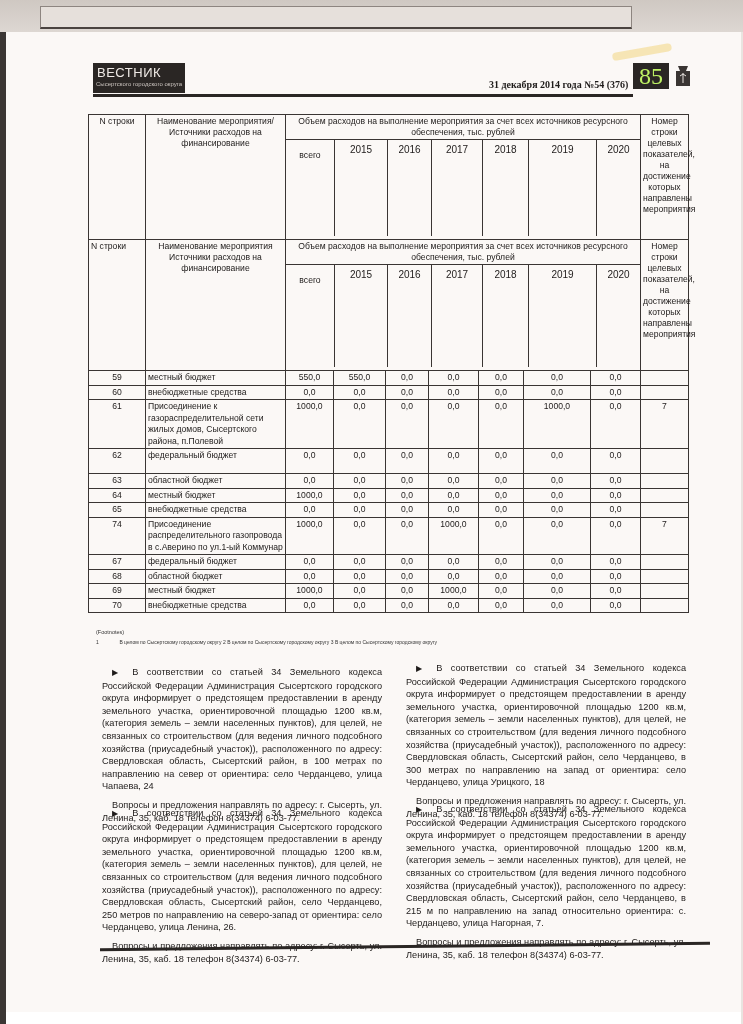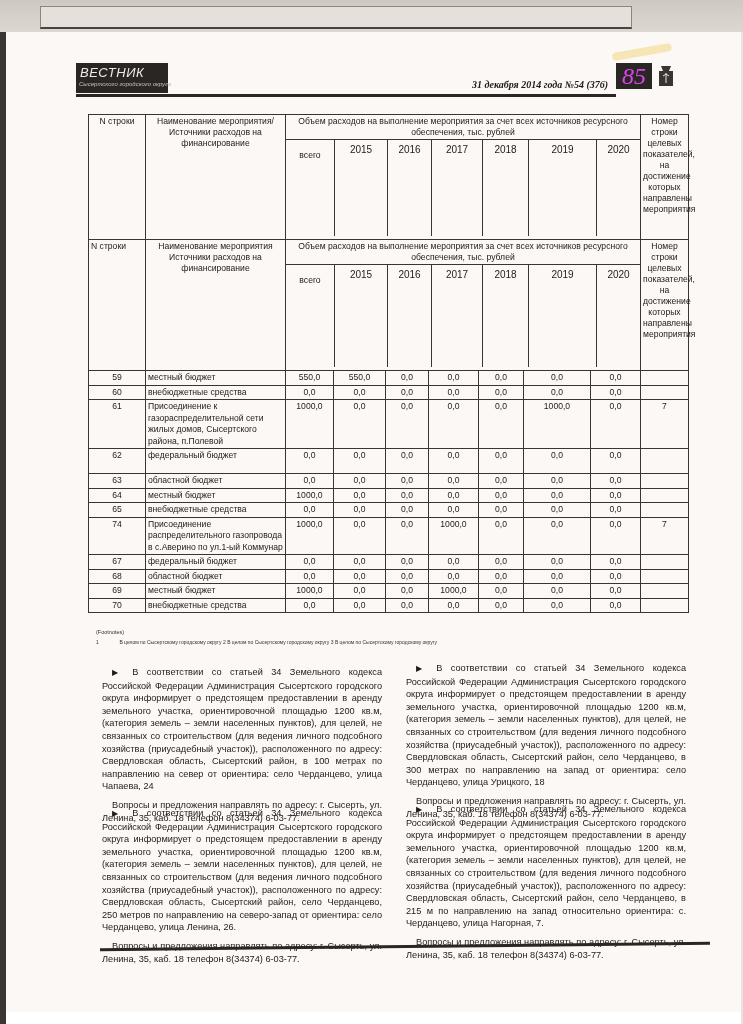--- a/index.html
+++ b/index.html
@@ -19,35 +19,35 @@
   }
   .page {
     position:absolute; left:6px; top:32px; width:735px; height:980px;
     background:#fbf8f6;
   }
   .page-bottom-edge {
     position:absolute; left:6px; top:1012px; width:735px; height:12px;
     background:#fff;
   }
   .left-edge { position:absolute; left:0; top:0; width:6px; height:1024px; background:#3b3634; }
-  .masthead { position:absolute; left:76px; top:63px; width:604px; height:36px;font-style:italic; }
+  .masthead { position:absolute; left:93px; top:63px; width:604px; height:36px; }
   .brand-box {
     position:absolute; left:0; top:0; width:92px; height:30px; background:#2a2624;
     color:#efeae6;
   }
   .brand-title { position:absolute; left:4px; top:2px; font-size:13px; letter-spacing:0.5px; }
   .brand-sub { position:absolute; left:3px; top:18px; font-size:6px; color:#c9c2bd; white-space:nowrap; }
   .mast-rule { position:absolute; left:0; top:31px; width:540px; height:3px; background:#2a2624; }
   .issue-date {
     position:absolute; left:396px; top:16px; font-family:"Liberation Serif", serif;
     font-size:10px; font-weight:bold; white-space:nowrap;
   }
   .page-num {
     position:absolute; left:540px; top:0; width:36px; height:26px; background:#2a2624;
-    color:#d946ef; font-family:"Liberation Serif", serif; font-size:24px; line-height:26px; text-align:center;
+    color:#bef264; font-family:"Liberation Serif", serif; font-size:24px; line-height:26px; text-align:center;
   }
   .coat-icon { position:absolute; left:580px; top:1px; width:20px; height:26px; }
 
   table.budget {
     position:absolute; left:88px; top:114px; width:600px;
     border-collapse:collapse; font-size:8.6px; table-layout:fixed;
   }
   table.budget td, table.budget th {
     border:1px solid #3a3533; padding:1px 2px; vertical-align:top; font-weight:normal;
   }

